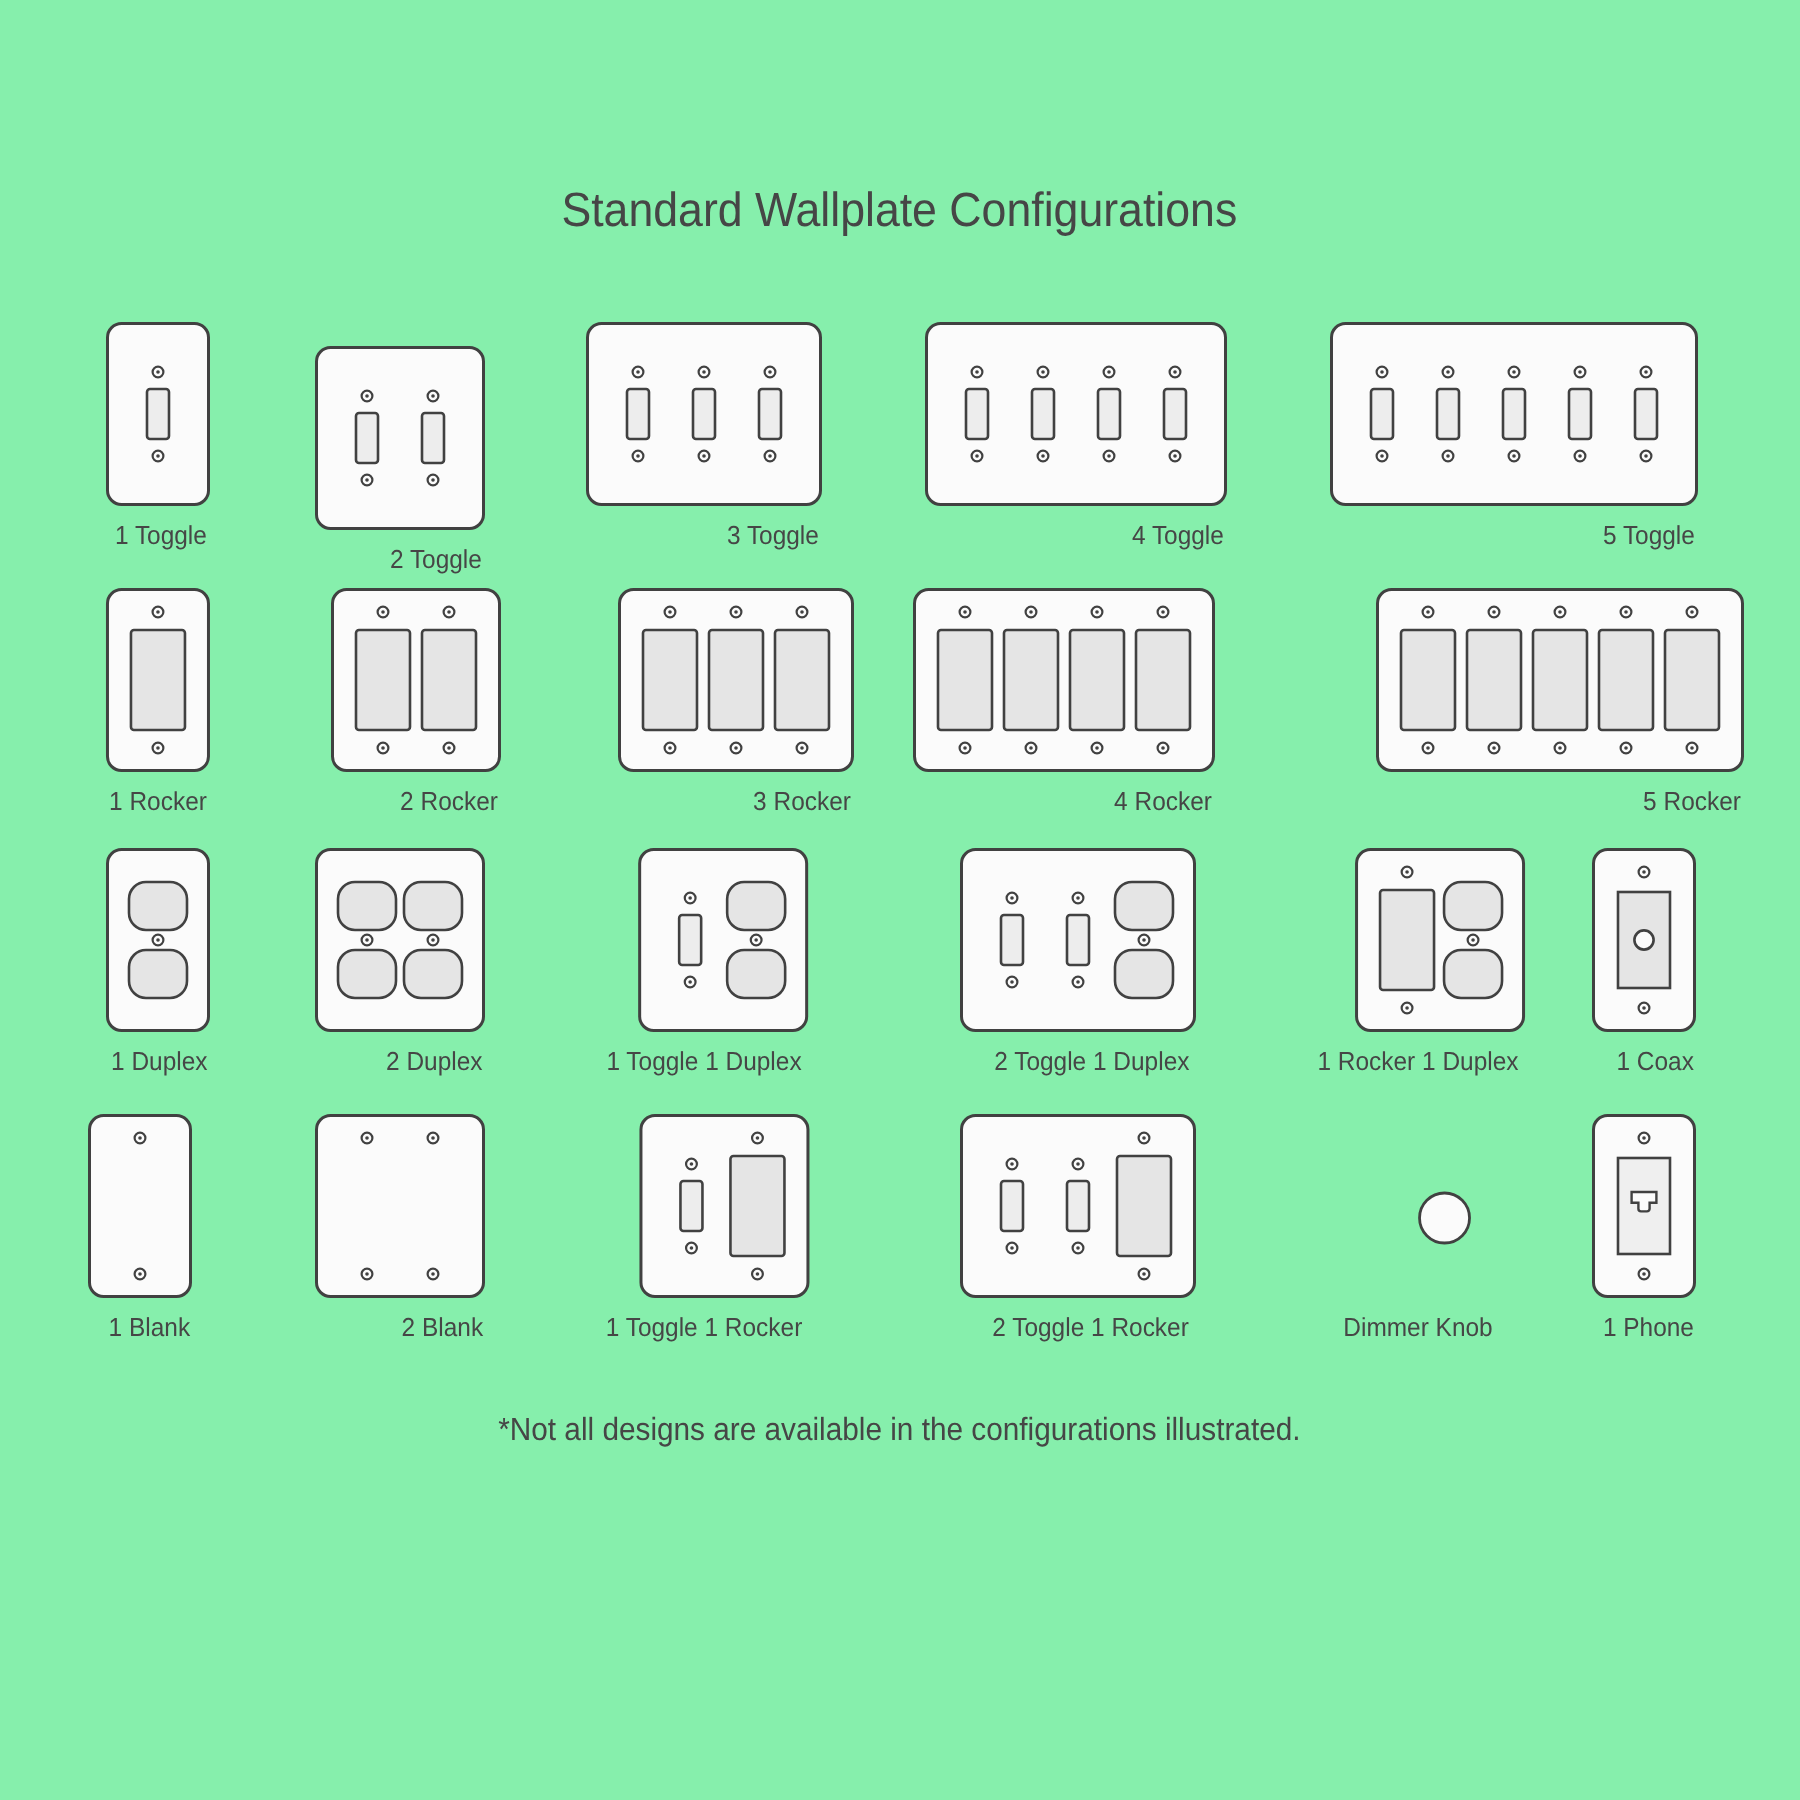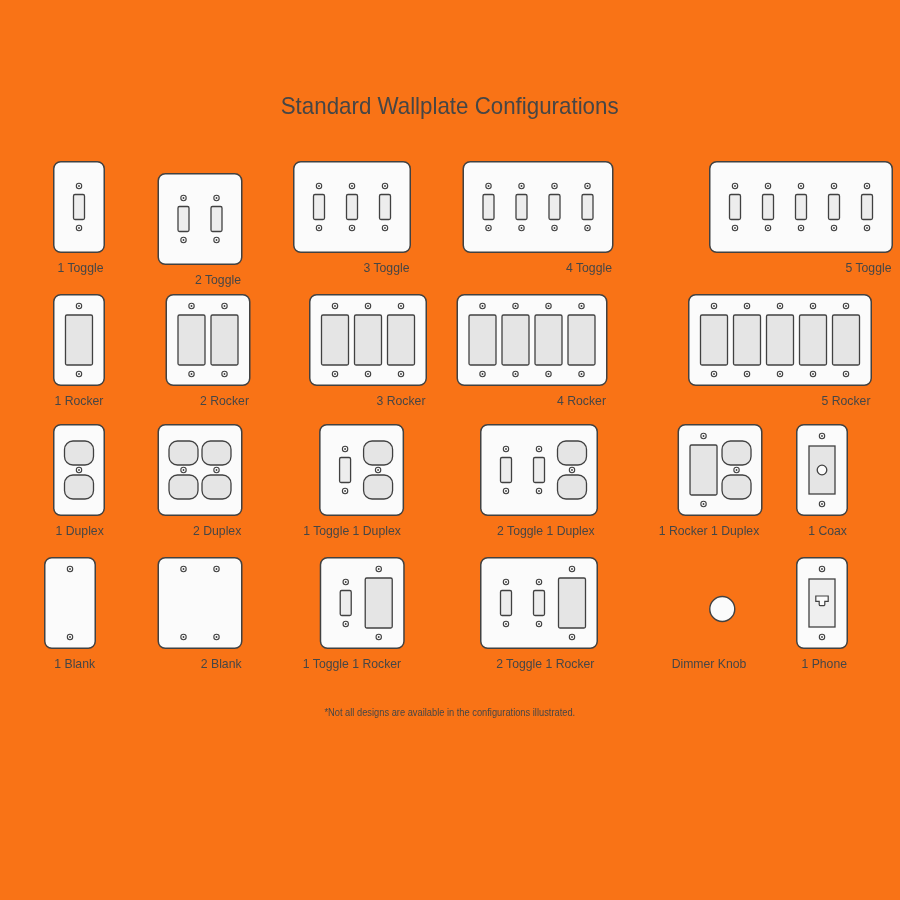--- a/index.html
+++ b/index.html
@@ -1,33 +1,33 @@
 <!DOCTYPE html>
 <html style="--text: #464646;"><head>
 <meta charset="utf-8">
 <style>
   html,body{margin:0;padding:0;}
   .canvas{position:relative;width:900px;height:900px;overflow:hidden;
           font-family:"Liberation Sans",sans-serif;}
   .page-title{position:absolute;top:92px;left:0;width:100%;text-align:center;
               margin:0;font-size:24px;font-weight:400;color:var(--text,#464646);}
   .footnote{position:absolute;top:707px;left:0;width:100%;text-align:center;
-            font-size:10px;color:var(--text,#464646);}
+            font-size:16px;color:var(--text,#464646);}
   .cond{display:inline-block;transform:scaleX(.93);white-space:nowrap;}
   .cell{position:absolute;transform:translateX(-50%);display:flex;
         flex-direction:column;align-items:flex-end;}
   .plate{display:block;line-height:0;}
   .plate svg{display:block;}
   .label{margin-top:7px;font-size:13px;color:var(--text,#464646);
          white-space:nowrap;transform:scaleX(.94);}
 </style>
 </head>
 <body>
 
-<div class="canvas" style="background: #f97316;">
+<div class="canvas" style="background: #86efac;">
 
   <h1 class="page-title"><span class="cond">Standard Wallplate Configurations</span></h1>
 
   <div>
 
     <div class="cell" style="left:79px;top:161px">
       <div class="plate">
           <svg width="52" height="92" viewBox="0 0 52 92" style="overflow:visible">
             <rect x="0.75" y="0.75" width="50.5" height="90.5" rx="7" fill="#fbfbfb" stroke="#414141" stroke-width="1.5"></rect>
             <g>
@@ -141,21 +141,21 @@
             </g>
             <rect x="119.5" y="33.5" width="11" height="25" rx="1.5" fill="#ededed" stroke="#414141" stroke-width="1.3"></rect>
             <g>
               <circle cx="125" cy="67" r="2.7" fill="#fbfbfb" stroke="#414141" stroke-width="1.1"></circle>
               <circle cx="125" cy="67" r="0.9" fill="#414141"></circle>
             </g>
           </svg>
         </div>
       <div class="label">4 Toggle</div>
     </div>
-    <div class="cell" style="left:801px;top:161px">
+    <div class="cell" style="left:757px;top:161px">
       <div class="plate">
           <svg width="184" height="92" viewBox="0 0 184 92" style="overflow:visible">
             <rect x="0.75" y="0.75" width="182.5" height="90.5" rx="7" fill="#fbfbfb" stroke="#414141" stroke-width="1.5"></rect>
             <g>
               <circle cx="26" cy="25" r="2.7" fill="#fbfbfb" stroke="#414141" stroke-width="1.1"></circle>
               <circle cx="26" cy="25" r="0.9" fill="#414141"></circle>
             </g>
             <rect x="20.5" y="33.5" width="11" height="25" rx="1.5" fill="#ededed" stroke="#414141" stroke-width="1.3"></rect>
             <g>
               <circle cx="26" cy="67" r="2.7" fill="#fbfbfb" stroke="#414141" stroke-width="1.1"></circle>

